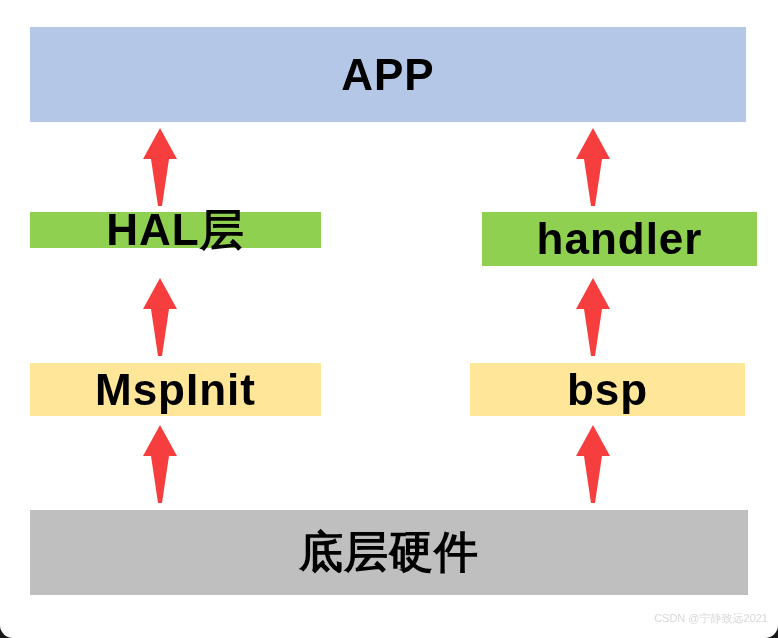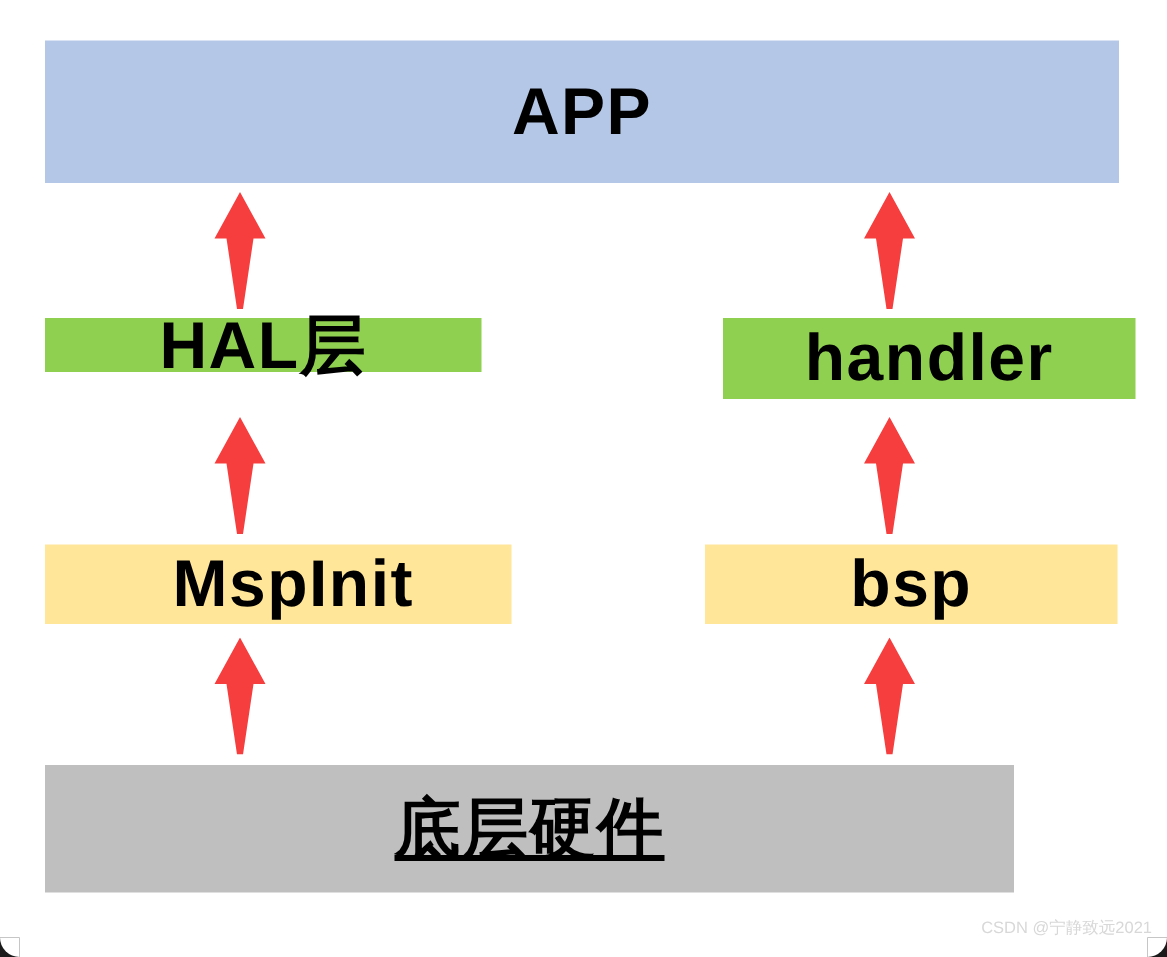--- a/index.html
+++ b/index.html
@@ -17,23 +17,23 @@
     align-items: center;
     justify-content: center;
     font-weight: bold;
     font-size: 44px;
     color: var(--text, #000);
     letter-spacing: 1px;
   }
   #app-box      { left: 30px;  top: 27px;  width: 716px; height: 95px; background: var(--app-box); }
   #hal-box      { left: 30px;  top: 212px; width: 291px; height: 36px; background: var(--green-box); }
   #handler-box  { left: 470px; top: 212px; width: 275px; height: 54px; background: var(--green-box); margin-left: 12px; }
-  #mspinit-box  { left: 30px;  top: 363px; width: 291px; height: 53px; background: var(--yellow-box); padding-left: 20px; }
+  #mspinit-box  { left: 30px;  top: 363px; width: 291px; height: 53px; background: var(--yellow-box); }
   #bsp-box      { left: 470px; top: 363px; width: 275px; height: 53px; background: var(--yellow-box); }
-  #hardware-box { left: 30px;  top: 510px; width: 646px; height: 85px; background: var(--gray-box); text-decoration: underline; }
+  #hardware-box { left: 30px;  top: 510px; width: 718px; height: 85px; background: var(--gray-box); }
 
   .arrow {
     position: absolute;
     width: 36px;
     height: 78px;
   }
   .arrow svg { display: block; width: 100%; height: 100%; }
   .arrow polygon { fill: var(--arrow-red); }
 
   

